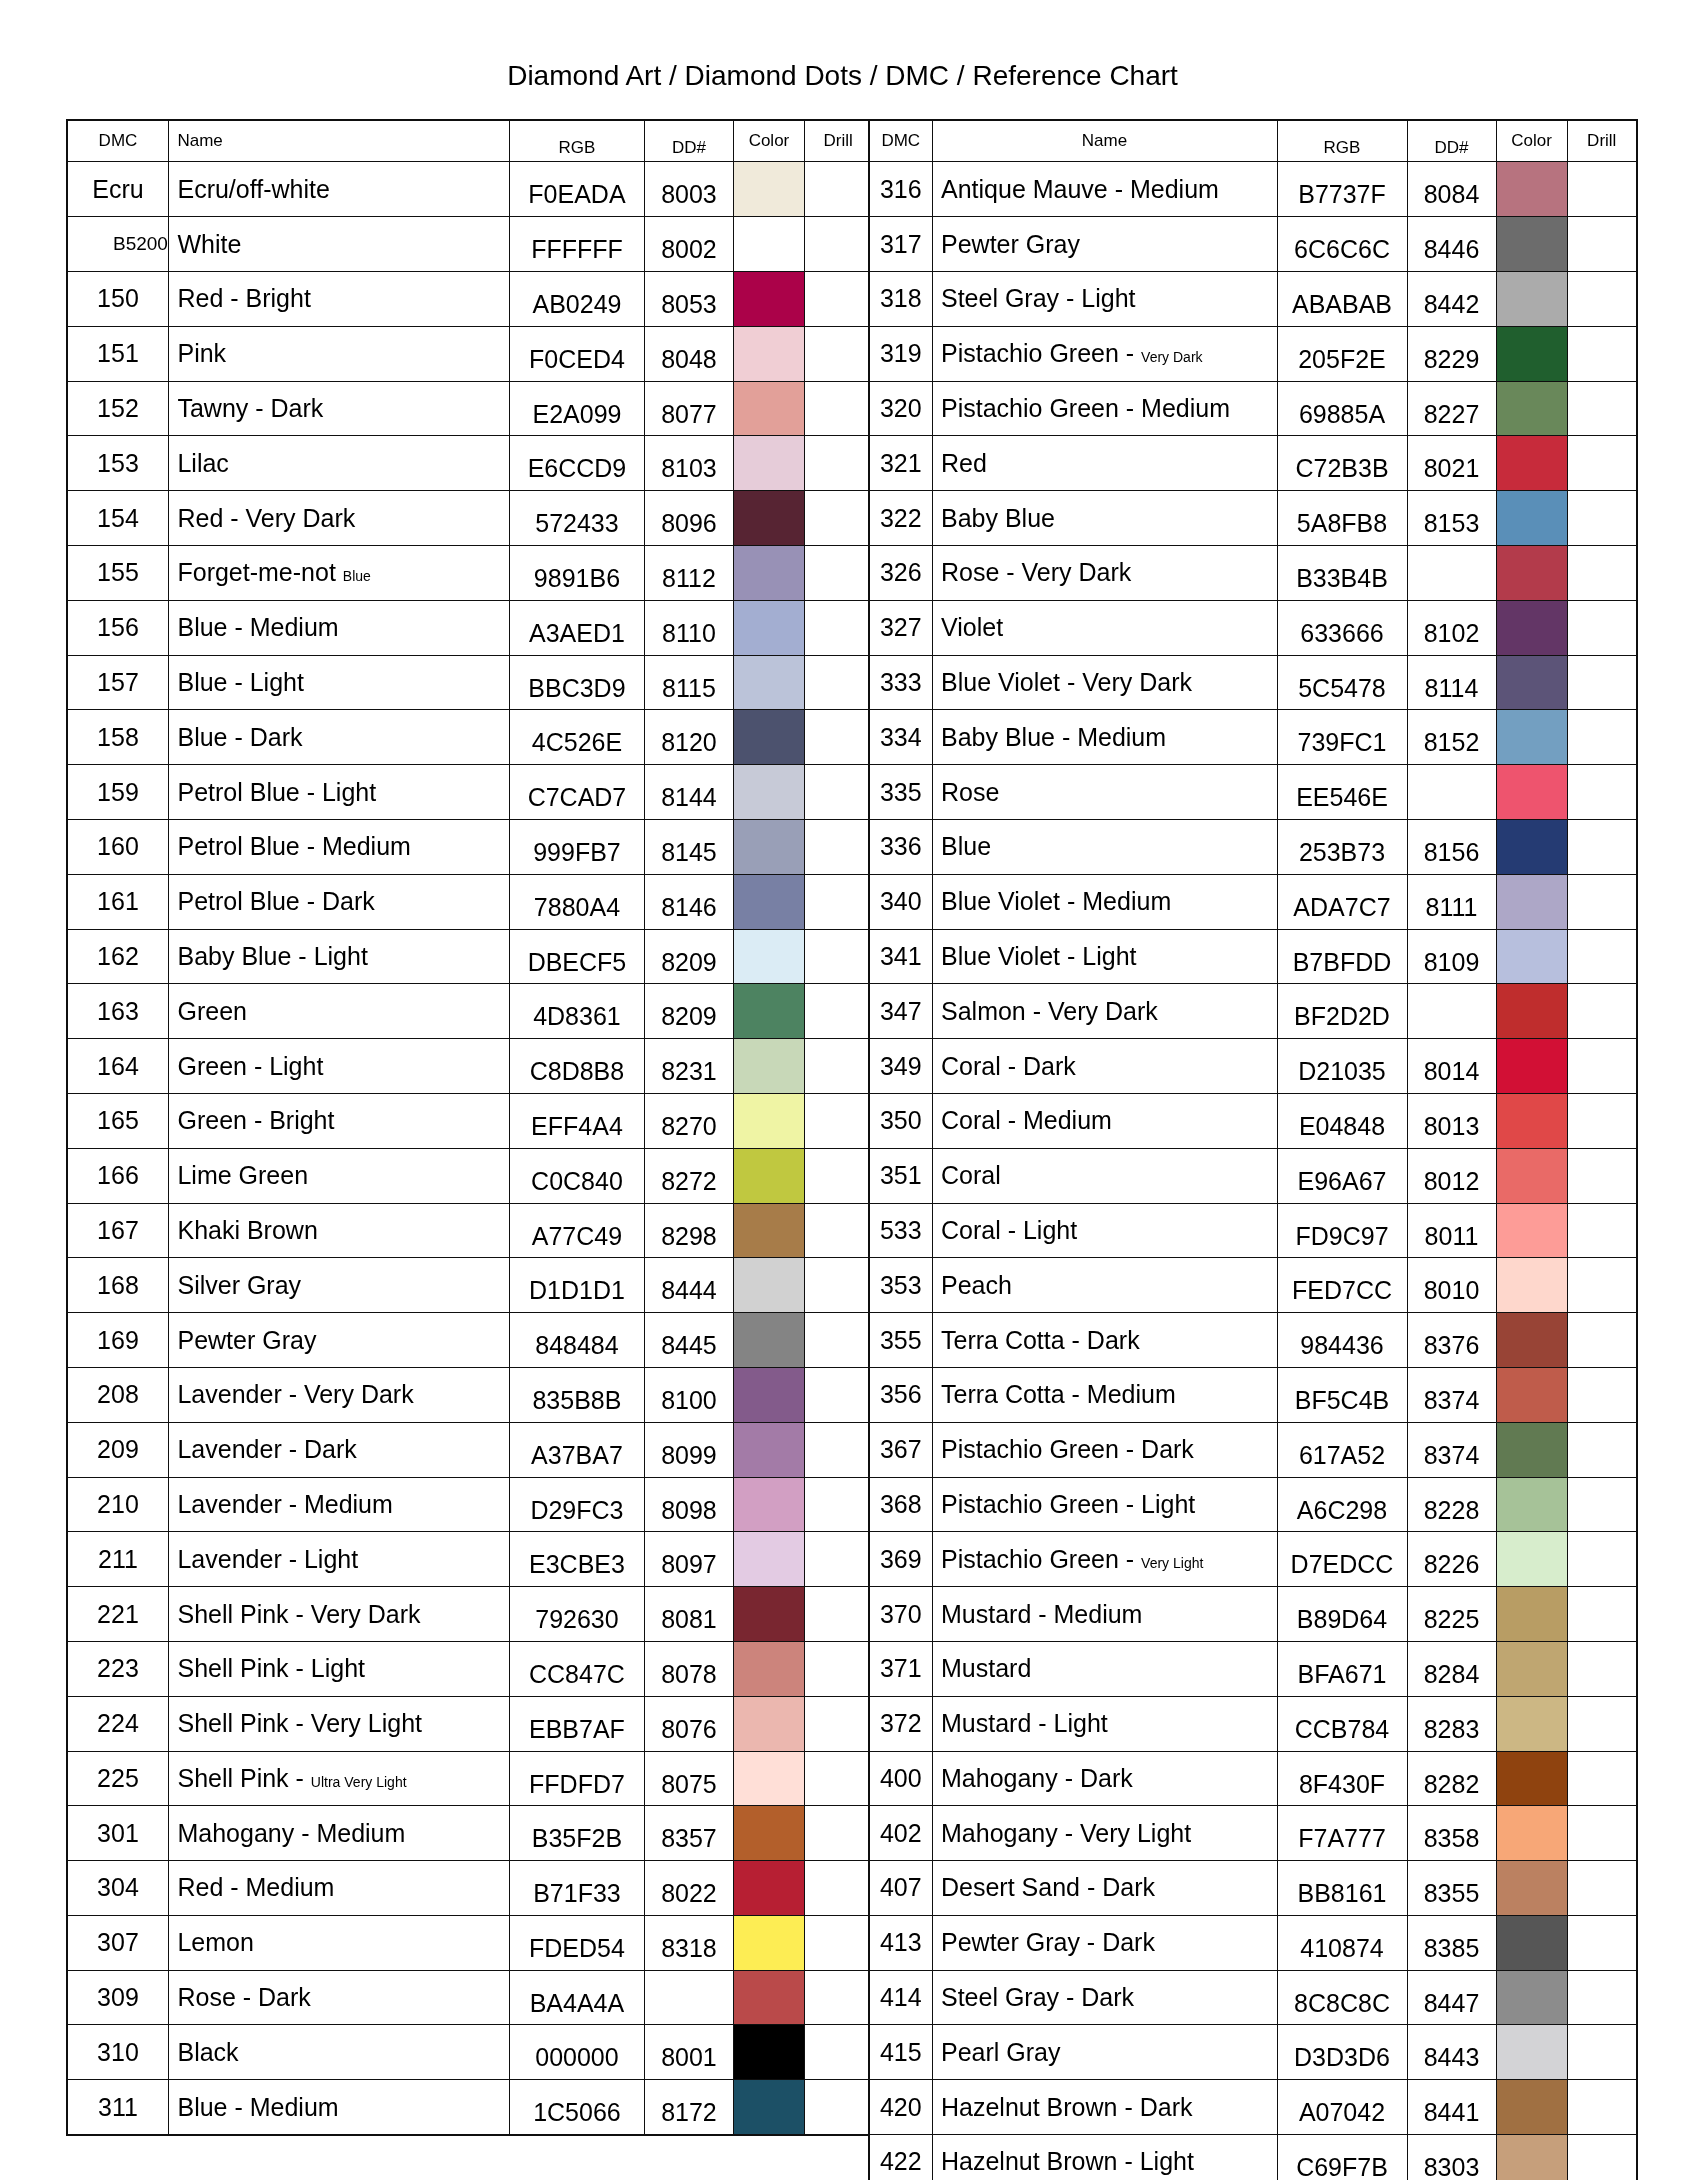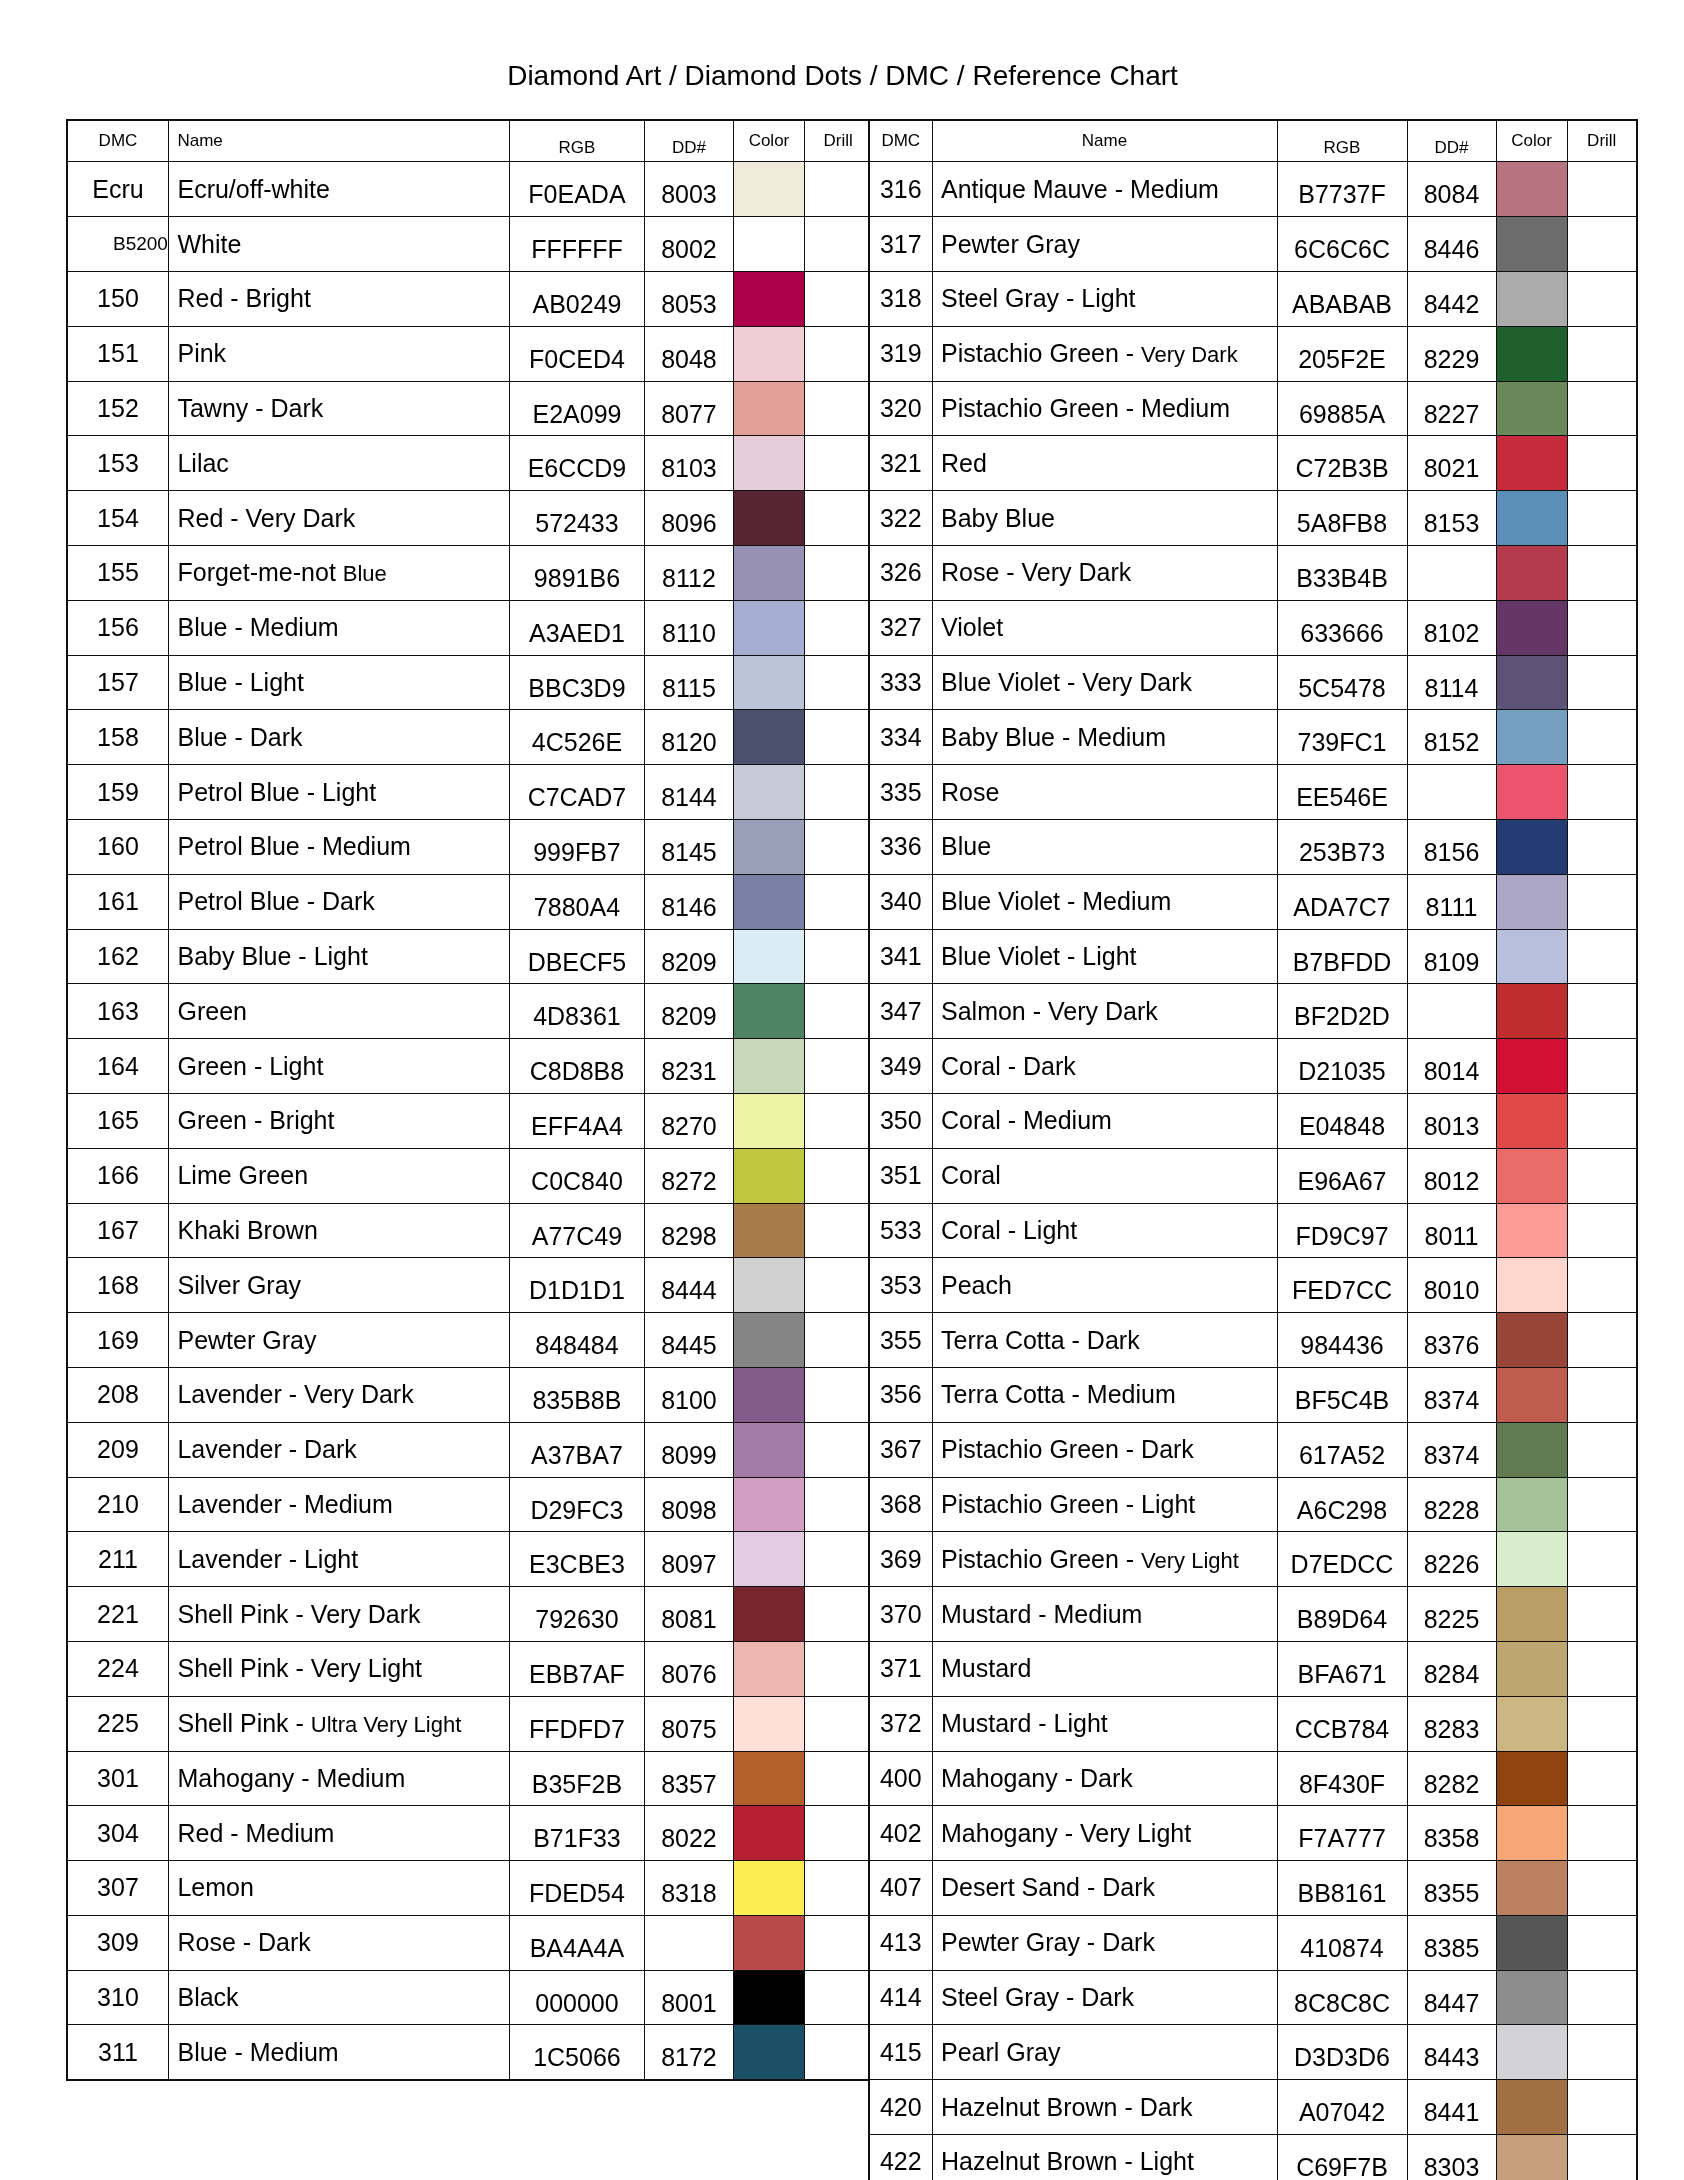--- a/index.html
+++ b/index.html
@@ -24,21 +24,21 @@
   #right-table col.c3{width:130px}#right-table col.c4{width:89px}
   #right-table col.c5{width:71px} #right-table col.c6{width:70px}
   td{border:1.7px solid #0f0f0f;overflow:hidden;padding:0;}
   thead td{height:37px;font-weight:400;font-size:17px;text-align:center;vertical-align:middle;}
   thead td.h-rgb, thead td.h-dd{vertical-align:bottom;padding-bottom:3.4px;}
   #left-table thead td.h-name{text-align:left;padding-left:8.5px;}
   tbody td{height:47px;font-size:25px;vertical-align:middle;}
   td.c-dmc{text-align:center;}
   td.c-dmc.small{font-size:19px;padding-left:45px;}
   td.c-name{text-align:left;padding-left:8.5px;}
-  td.c-name .nm-small{font-size:22px;}
+  td.c-name .nm-small{font-size:14px;}
   td.c-rgb, td.c-dd{text-align:center;vertical-align:bottom;padding-bottom:6.8px;}
   td.c-color{padding:0;}
   td.c-drill{background:#ffffff;}
 </style>
 </head>
 <body>
 
 <div class="page-title">Diamond Art / Diamond Dots / DMC / Reference Chart</div>
 
 <table id="left-table">
@@ -271,20 +271,28 @@
       </tr>
       <tr>
         <td class="c-dmc">221</td>
         <td class="c-name"><span>Shell Pink - Very Dark</span></td>
         <td class="c-rgb">792630</td>
         <td class="c-dd">8081</td>
         <td class="c-color" style="background: rgb(121, 38, 48);"></td>
         <td class="c-drill"></td>
       </tr>
       <tr>
+        <td class="c-dmc">223</td>
+        <td class="c-name"><span>Shell Pink - Light</span></td>
+        <td class="c-rgb">CC847C</td>
+        <td class="c-dd">8078</td>
+        <td class="c-color" style="background: rgb(204, 132, 124);"></td>
+        <td class="c-drill"></td>
+      </tr>
+      <tr>
         <td class="c-dmc">224</td>
         <td class="c-name"><span>Shell Pink - Very Light</span></td>
         <td class="c-rgb">EBB7AF</td>
         <td class="c-dd">8076</td>
         <td class="c-color" style="background: rgb(235, 183, 175);"></td>
         <td class="c-drill"></td>
       </tr>
       <tr>
         <td class="c-dmc">225</td>
         <td class="c-name"><span>Shell Pink - </span><span class="nm-small">Ultra Very Light</span></td>

